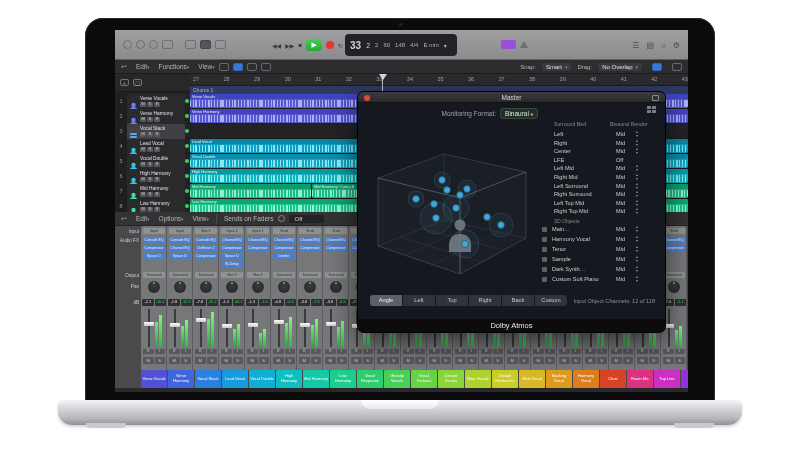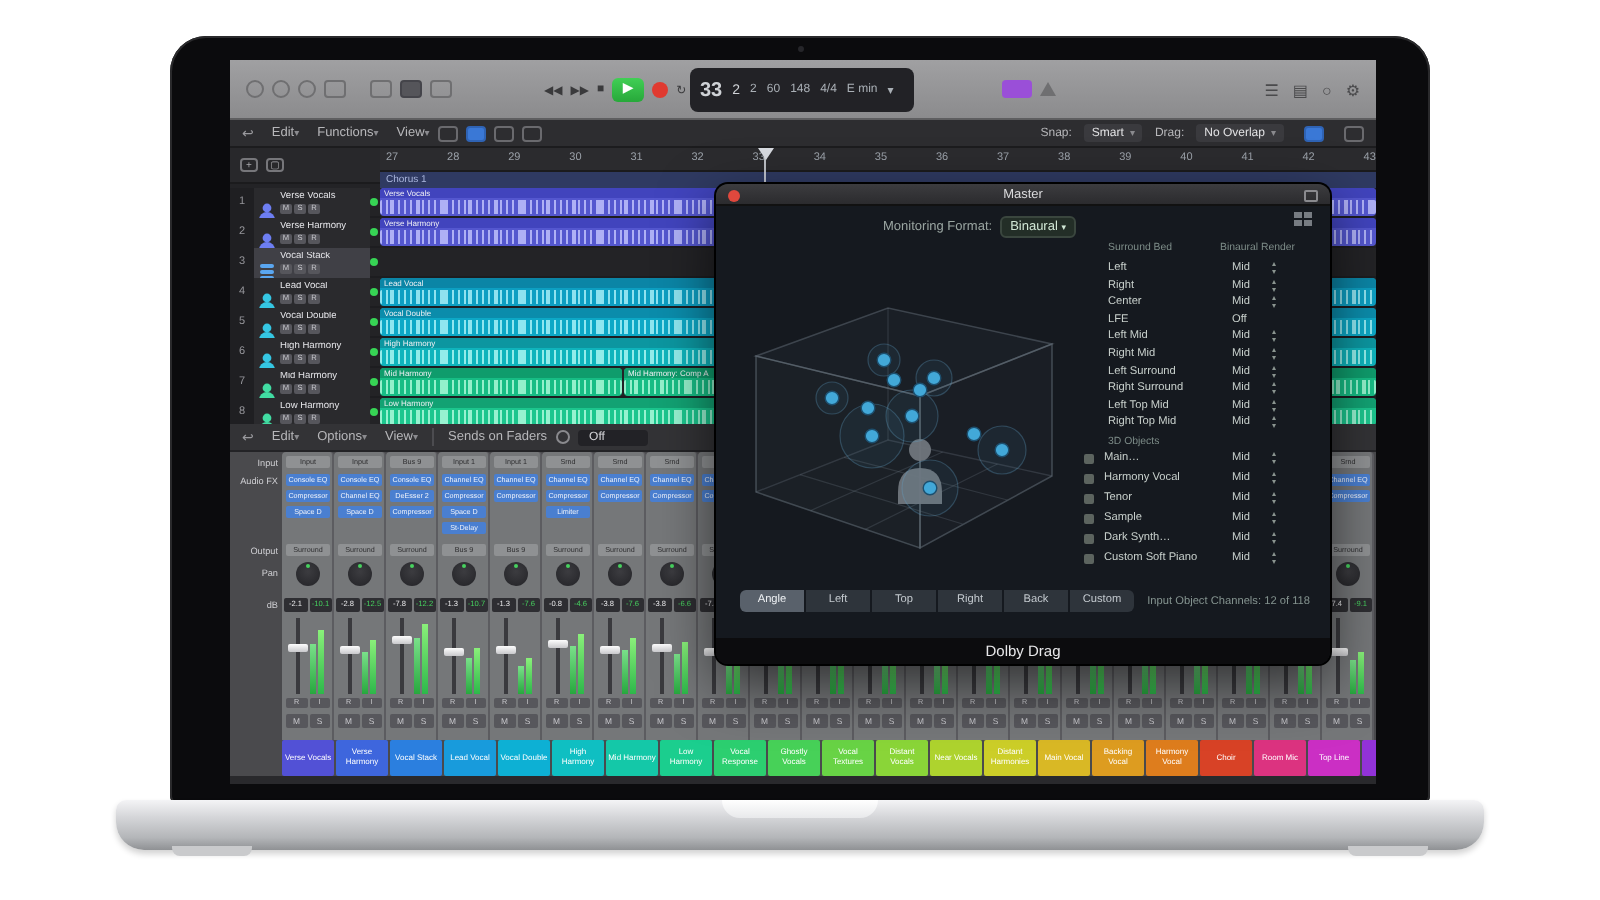--- a/index.html
+++ b/index.html
@@ -1212,21 +1212,21 @@
 
         <div class="views" id="viewBtns">
             <div class="vbtn on">Angle</div>
             <div class="vbtn">Left</div>
             <div class="vbtn">Top</div>
             <div class="vbtn">Right</div>
             <div class="vbtn">Back</div>
             <div class="vbtn">Custom</div>
           </div>
         <div class="pchan">Input Object Channels: 12 of 118</div>
-        <div class="pfoot">Dolby Drag</div>
+        <div class="pfoot">Dolby Atmos</div>
       </div>
 
     </div>
   </div>
   <div class="base">
     <div class="notch"></div>
     <div class="foot l"></div>
     <div class="foot r"></div>
   </div>
 </div>

